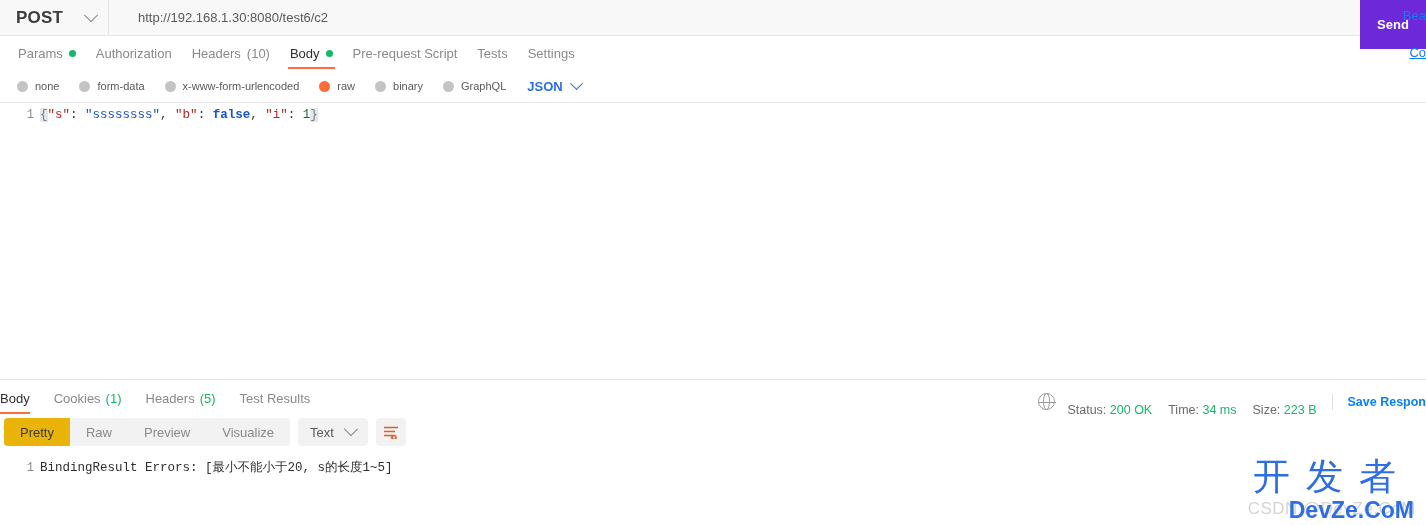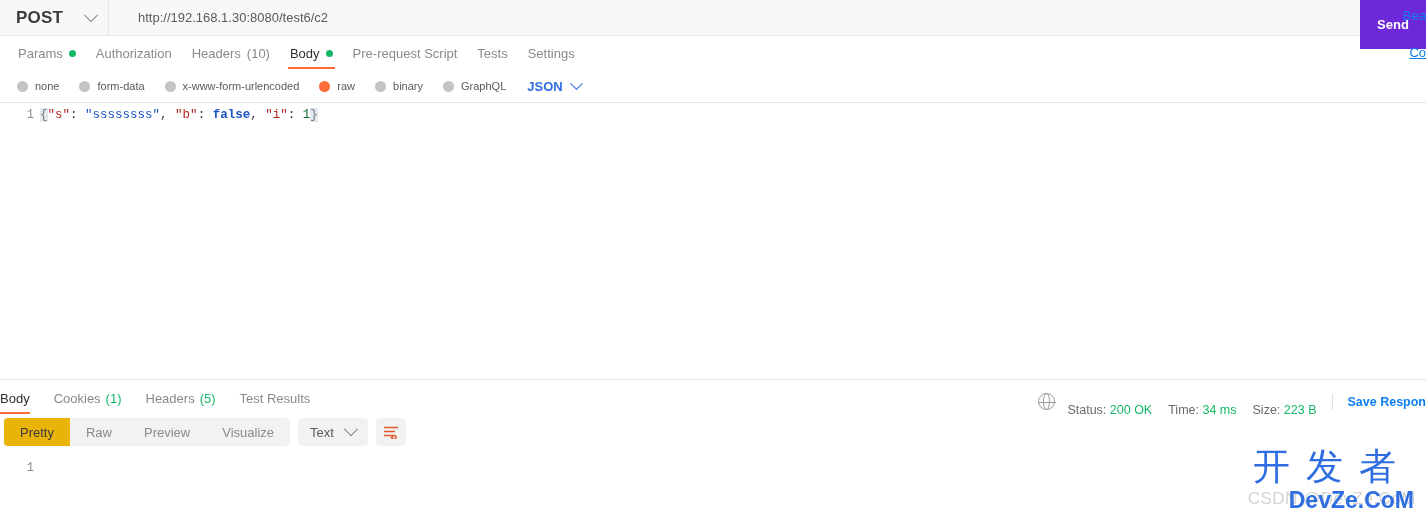--- a/index.html
+++ b/index.html
@@ -340,21 +340,21 @@
     font-size: 12.5px;
     line-height: 16px;
     color: #2e2e2e;
     white-space: pre;
   }
 
   
   .watermark {
     position: absolute;
     right: 10px;
-    bottom: 12px;
+    bottom: 2px;
     pointer-events: none;
     -webkit-user-select: none;
     user-select: none;
     margin-top: 28px;
   }
   .wm-cn {
     font-family: "Liberation Sans", sans-serif;
     font-size: 37px;
     color: #2f6ee0;
     letter-spacing: 16px;
@@ -518,20 +518,21 @@
       <path d="M1 10.5 H11 a2 2 0 0 1 0 0" stroke="#e05a2b" stroke-width="1.5" fill="none"></path>
       <path d="M11 10.5 a2 2 0 1 1 -2 2.2" stroke="#e05a2b" stroke-width="1.5" fill="none"></path>
       <path d="M10 11 l-1.6 1.3 l1.8 1.1" stroke="#e05a2b" stroke-width="1.4" fill="none"></path>
     </svg>
   </div>
 </div>
 
 <div class="resp-body">
   <div class="code-line">
     <span class="gutter">1</span>
+    <span class="resp-code">BindingResult Errors: [最小不能小于20, s的长度1~5]</span>
   </div>
 </div>
 
 <div class="watermark">
   <div class="wm-cn">开发者</div>
   <div class="wm-row">
     <span class="wm-csdn">CSDN @DevZe.CoM</span>
     <span class="wm-dev">DevZe.CoM</span>
   </div>
 </div>

